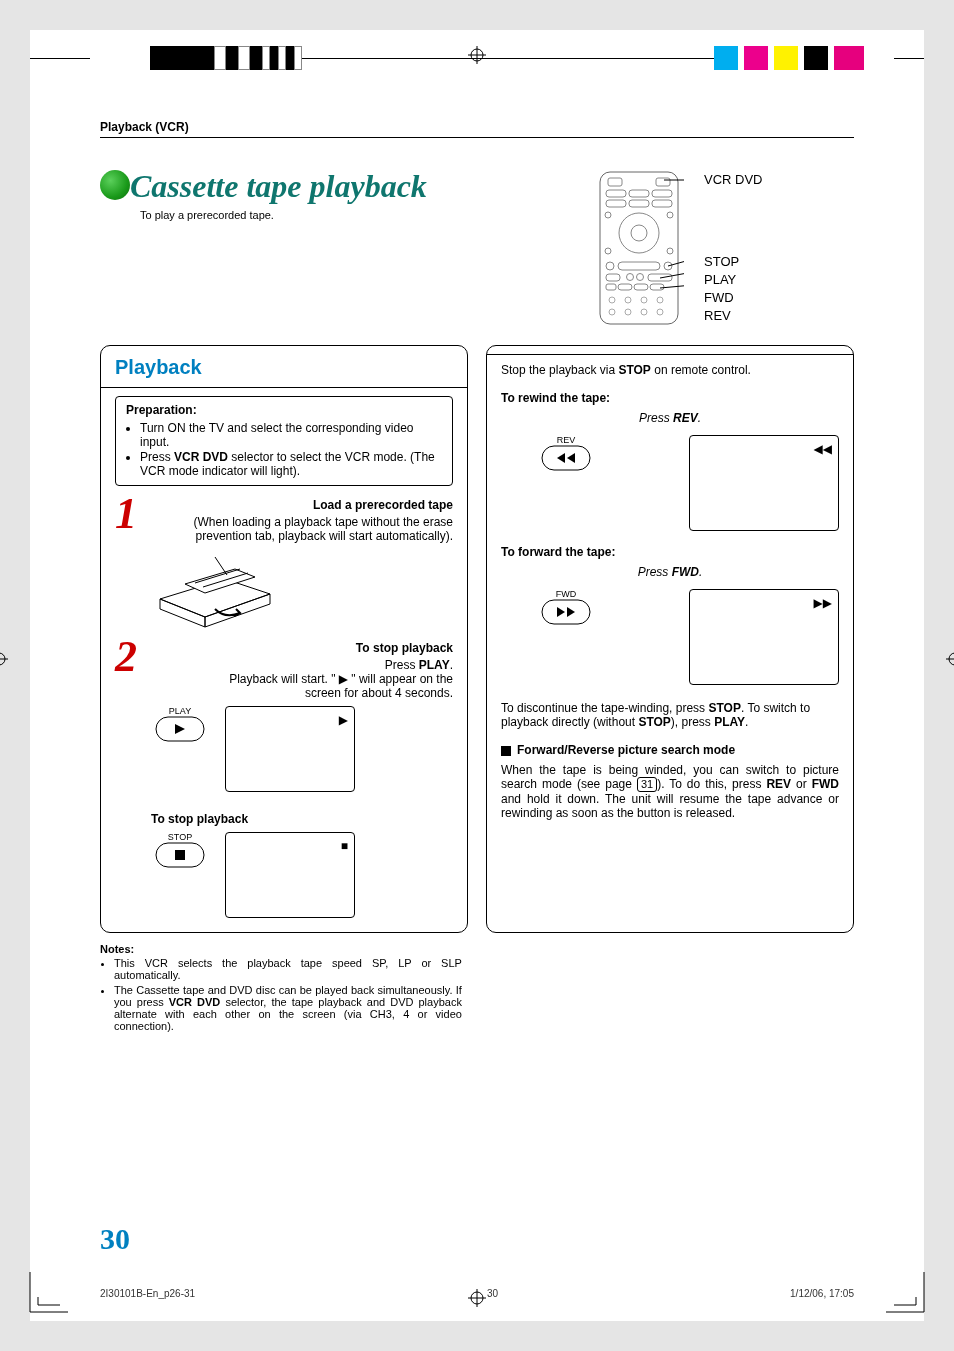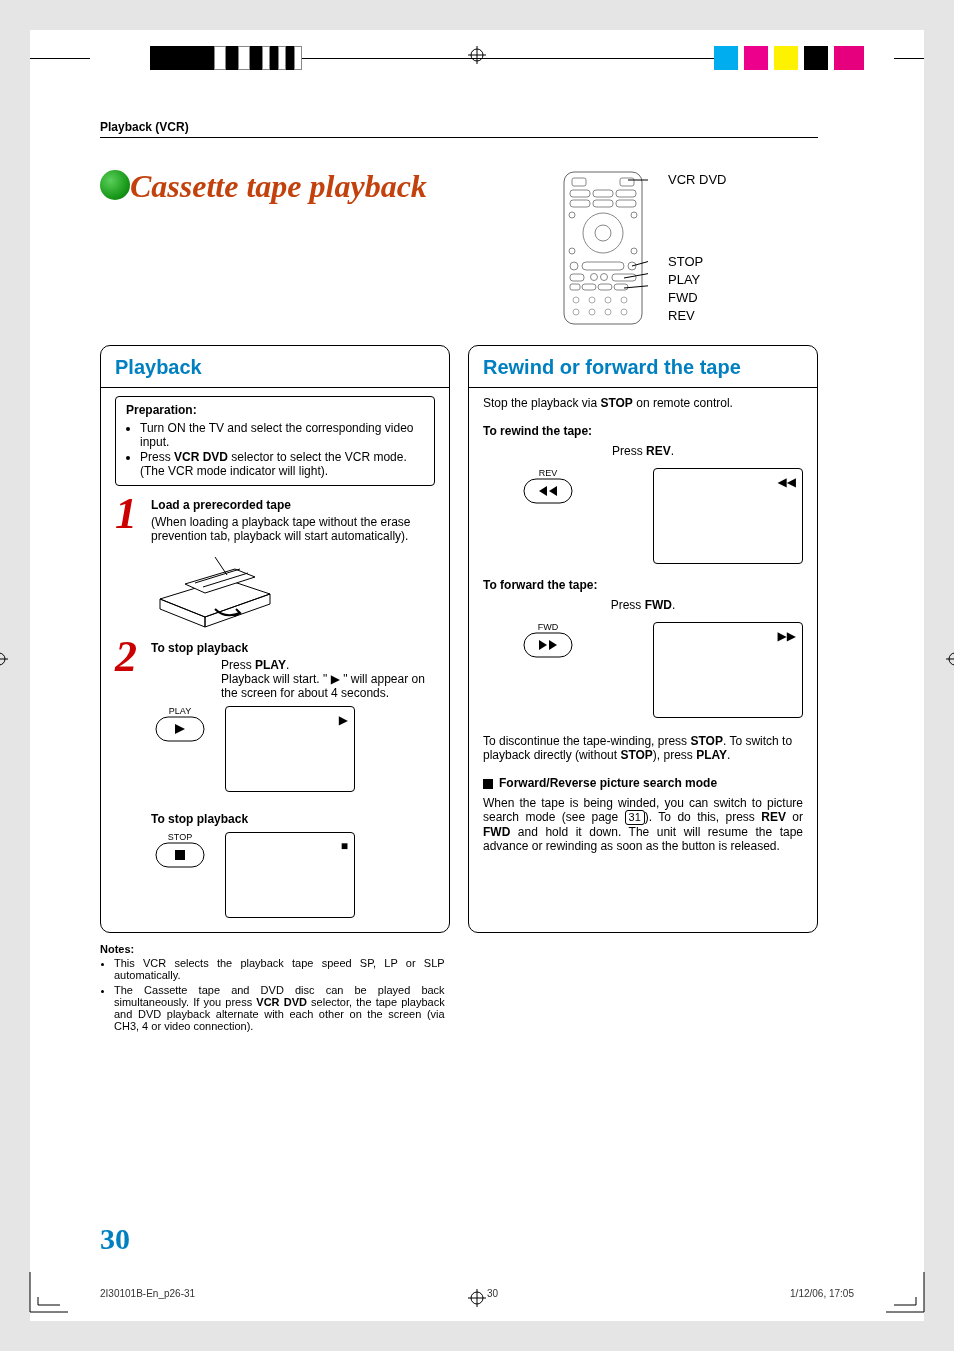--- a/index.html
+++ b/index.html
@@ -8,21 +8,21 @@
     background: #e5e5e5;
     font-family: Arial, Helvetica, sans-serif;
     display: flex;
     justify-content: center;
     padding: 30px 0;
   }
   .page {
     width: 894px;
     background: #fff;
     position: relative;
-    padding: 20px 106px 20px 70px;
+    padding: 20px 70px 20px 70px;
     min-height: 1291px;
   }
   
   .topbar {
     position: absolute;
     left: 0; right: 0; top: 12px;
     height: 32px;
     display: flex;
     align-items: center;
   }
@@ -58,21 +58,21 @@
     font-weight: bold;
     margin-top: 70px;
   }
   .sec-underline{border-bottom:1px solid #000;margin-top:3px;margin-bottom:10px;}
   .title-row { margin-top: 30px; display:flex; align-items:flex-start;}
   .title-block { flex:1;}
   .title {
     font-family: "Times New Roman", Times, serif;
     font-style: italic;
     font-size: 32px;
-    color:#c2410c;
+    color:#0f766e;
     margin:0 0 4px 0;
     position:relative;
     padding-left:30px;
   }
   .title-dot{
     position:absolute;left:0;top:2px;
     width:30px;height:30px;border-radius:50%;
     background: radial-gradient(circle at 35% 35%, #5bd05b 0%, #1a9a1a 60%, #0b6b0b 100%);
   }
   .subtitle { font-size:11px; margin-left:40px;}
@@ -115,38 +115,38 @@
   }
   .prep-box h4{font-size:12px;margin:0 0 4px 0;}
   .prep-box ul{margin:0;padding-left:14px;}
   .prep-box li{margin:1px 0;}
   .step{display:flex;gap:10px;margin-top:8px;font-size:12px;}
   .stepnum{
     font-family:"Times New Roman",serif;
     font-style:italic;font-weight:bold;
     font-size:44px;color:#cc0000;line-height:32px;width:26px;flex-shrink:0;
   }
-  .step-body{flex:1;}
+  .step-body{flex:1;text-align:right;}
   .step-title{font-weight:bold;font-size:12px;}
   .step-note{font-size:12px;margin-top:3px;}
   .mini-screen{
     border:1px solid #000;border-radius:4px;
     width:130px;height:86px;display:inline-block;vertical-align:top;
     position:relative;margin-top:6px;
   }
   .mini-screen .sym{position:absolute;right:6px;top:6px;font-size:12px;}
   .btn-svg{display:inline-block;vertical-align:top;margin-top:6px;margin-right:20px;}
   .btn-label{font-size:9px;text-align:center;}
   .notes{font-size:11px;margin-top:10px;}
   .notes h5{font-size:11px;margin:0 0 2px 0;}
   .notes ul{margin:0;padding-left:14px;}
   .notes li{margin-bottom:3px; text-align:justify;}
   .r-text{font-size:12px;margin:4px 0;}
   .r-sub{font-size:12px;font-weight:bold;margin:14px 0 6px 0;}
-  .r-press{text-align:center;font-size:12px;margin:2px 0 4px 0;}
+  .r-press{text-align:center;font-size:12px;margin:2px 0 4px 0;font-style:italic;}
   .r-row{display:flex;align-items:flex-start;gap:20px;margin-top:2px;}
   .r-row .mini-screen{width:150px;height:96px;margin-left:auto;}
   .sq-bullet{display:inline-block;width:10px;height:10px;background:#000;margin-right:6px;vertical-align:middle;}
   .page-num{
     font-family:"Times New Roman",serif;
     font-size:30px;font-weight:bold;color:#0080c0;
     position:absolute;left:70px;bottom:65px;
   }
   .footer-row{
     position:absolute;left:70px;right:70px;bottom:22px;
@@ -205,20 +205,21 @@
 
   <div class="section-label">Playback (VCR)</div>
   <div class="sec-underline"></div>
 
   <div class="title-row">
     <div class="title-block">
       <h1 class="title">
         <span class="title-dot"></span>
         <span>Cassette tape playback</span>
       </h1>
+      <div class="subtitle">To play a prerecorded tape.</div>
     </div>
 
     <div class="remote-box">
       <svg class="remote-svg" viewBox="0 0 90 160">
         <rect x="6" y="4" width="78" height="152" rx="10" fill="none" stroke="#666"></rect>
 
         <rect x="14" y="10" width="14" height="8" rx="2" fill="none" stroke="#888"></rect>
         <rect x="62" y="10" width="14" height="8" rx="2" fill="none" stroke="#888"></rect>
         <rect x="12" y="22" width="20" height="7" rx="3" fill="none" stroke="#888"></rect>
         <rect x="35" y="22" width="20" height="7" rx="3" fill="none" stroke="#888"></rect>
@@ -342,21 +343,20 @@
               <rect x="20" y="8" width="10" height="10" fill="#000"></rect>
             </svg>
         </div>
         <div class="mini-screen">
             <span class="sym">■</span>
           </div>
       </div>
     </div>
 
     <div class="col">
-      <h2>Rewind or forward the tape</h2>
       <div class="h2-underline"></div>
 
       <div class="r-text">
         <span>Stop the playback via </span><b>STOP</b><span> on remote control.</span>
       </div>
 
       <div class="r-sub">To rewind the tape:</div>
       <div class="r-press"><span>Press </span><b>REV</b><span>.</span></div>
       <div class="r-row">
         <div class="btn-svg" style="margin-left:40px">

